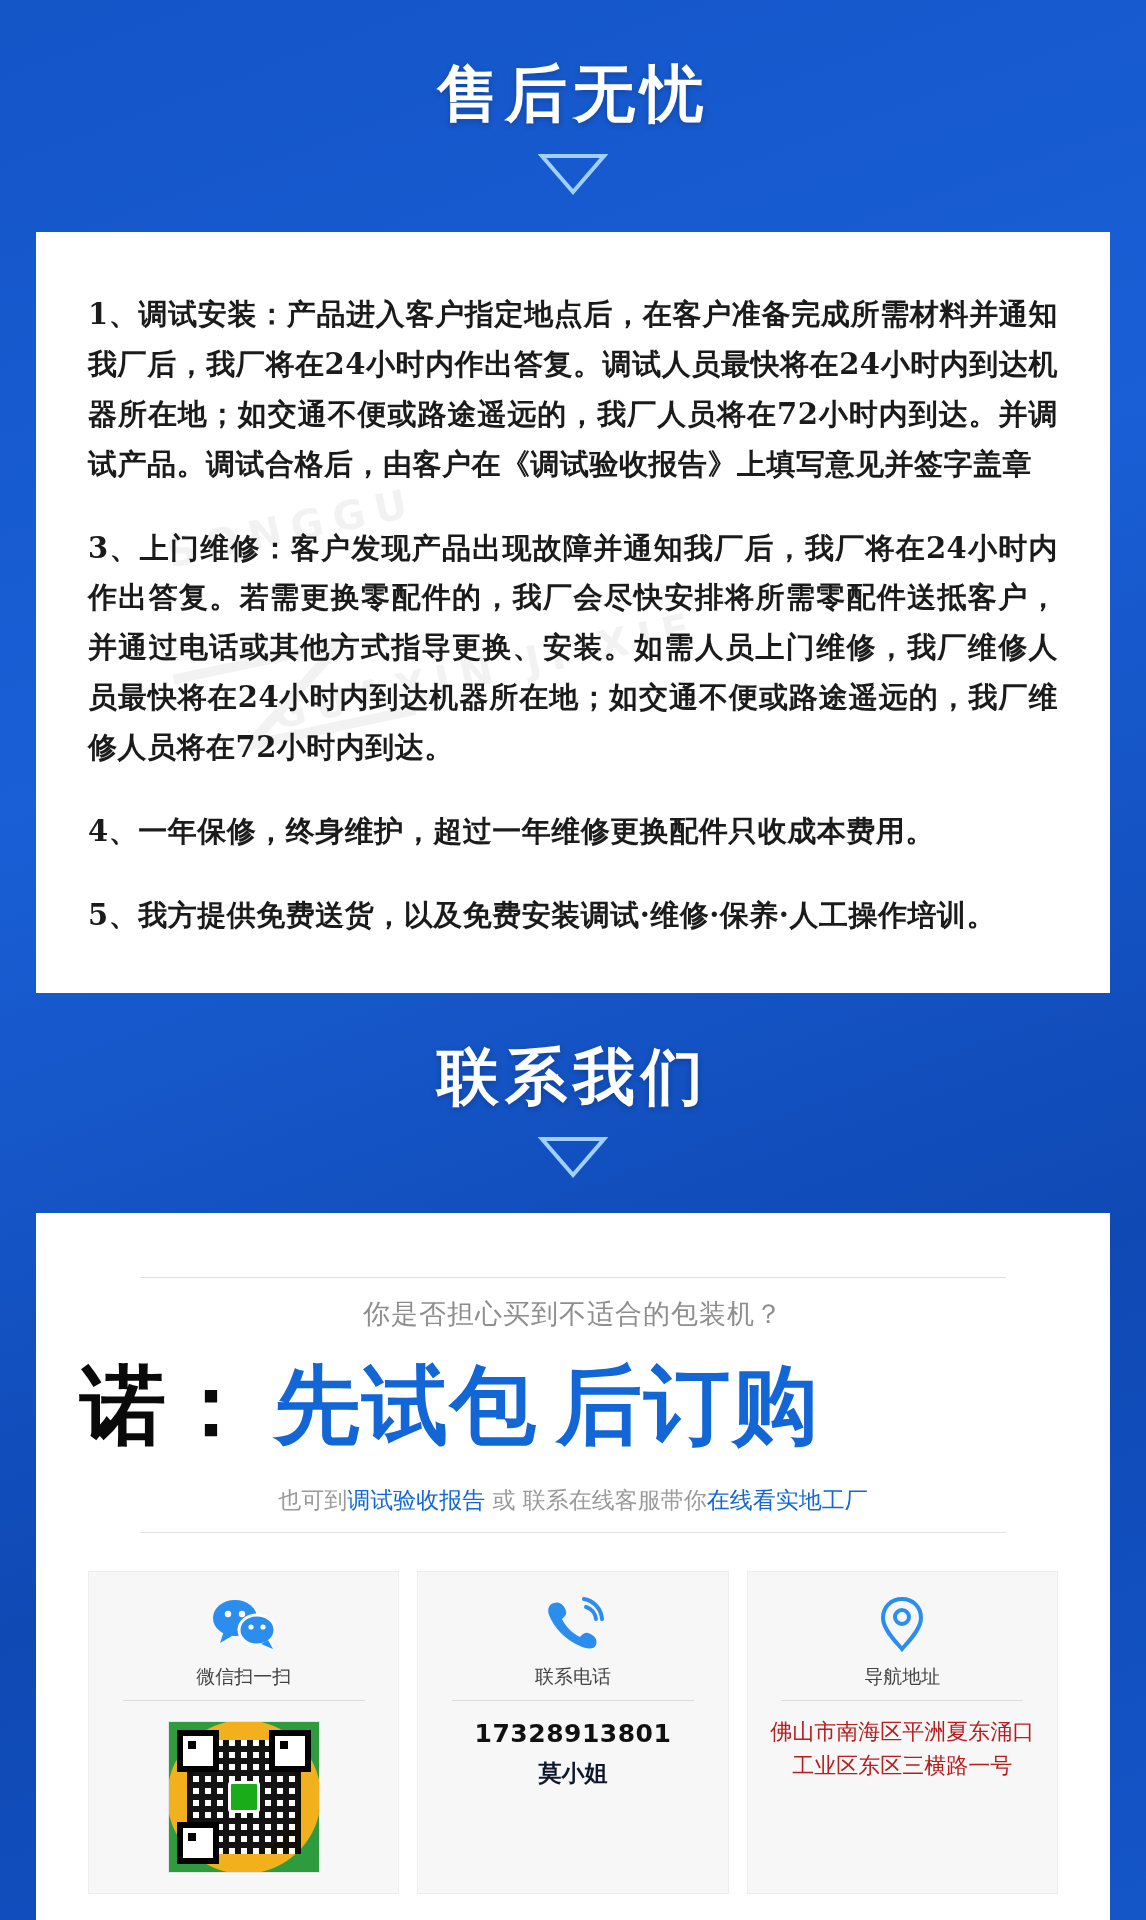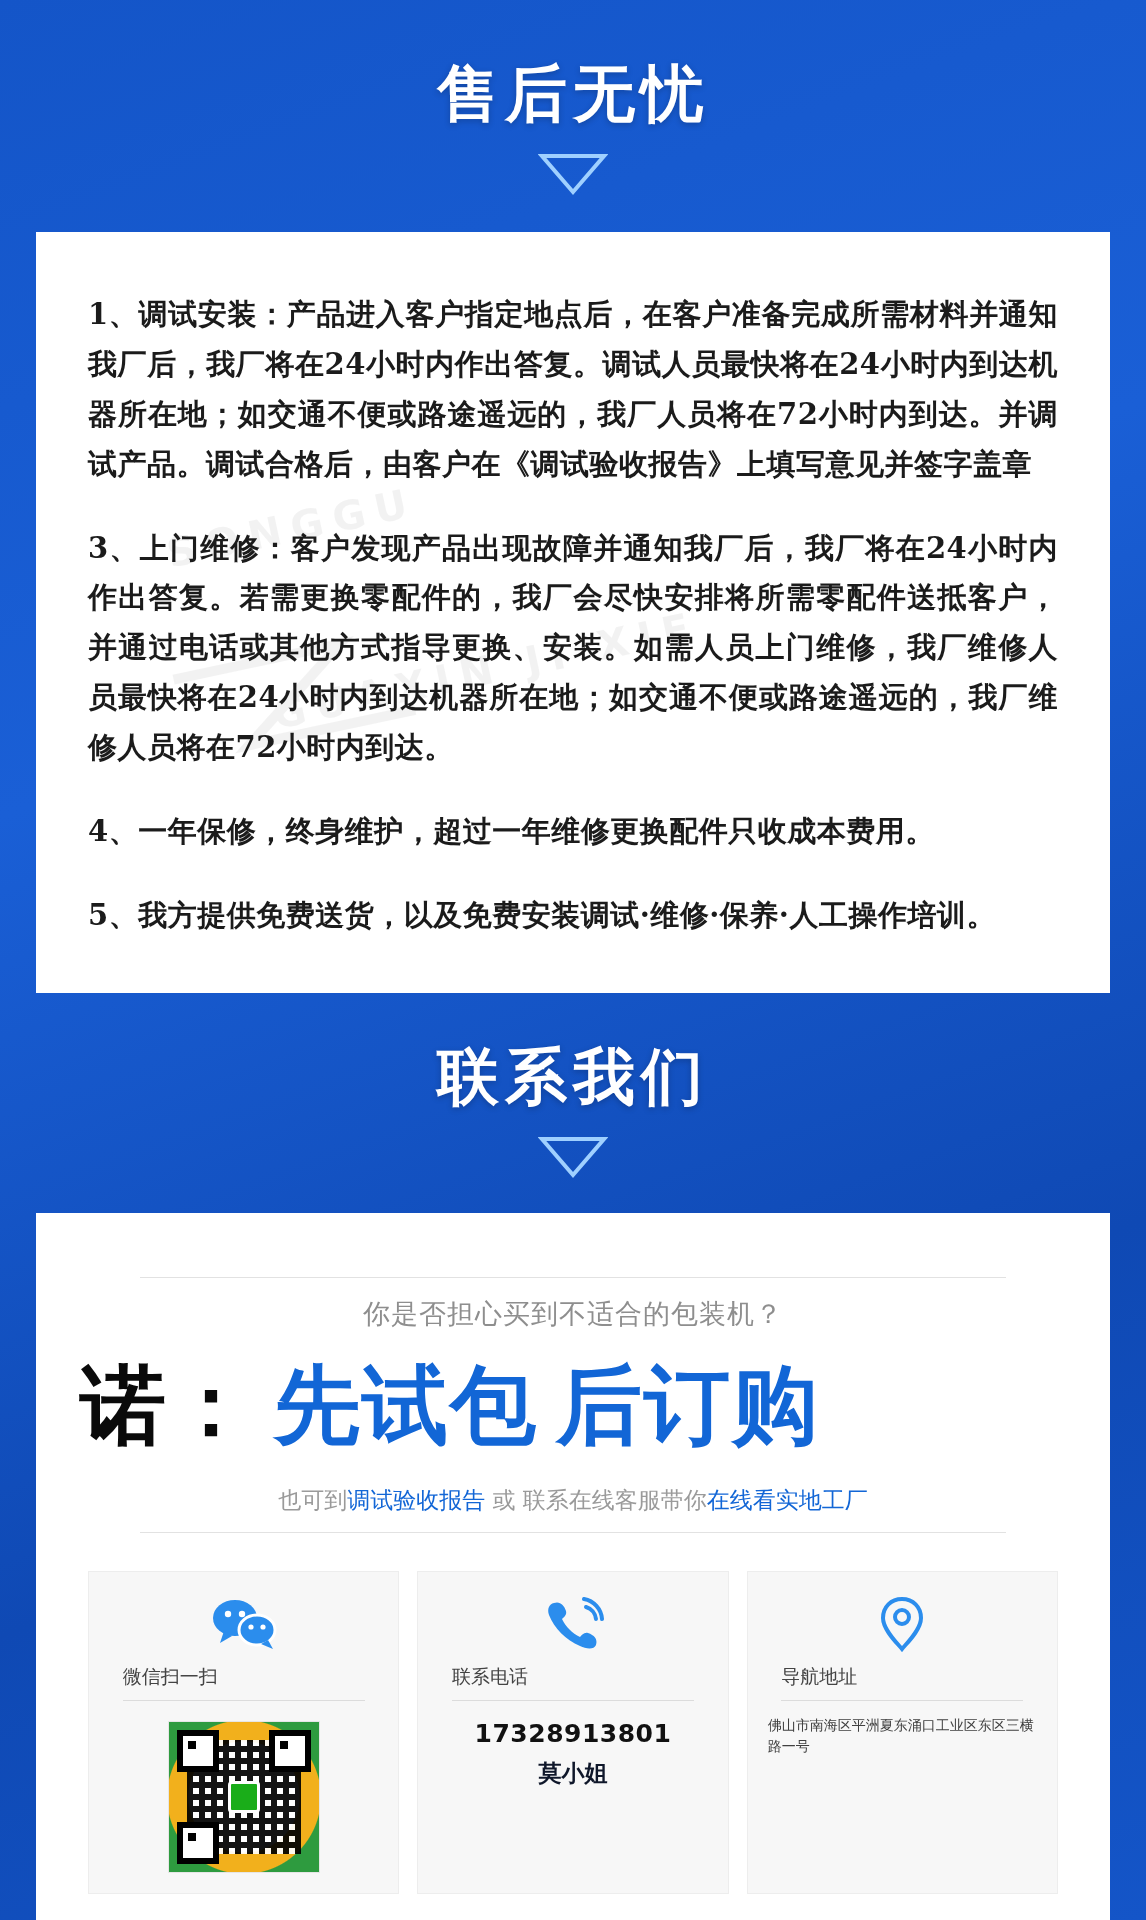--- a/index.html
+++ b/index.html
@@ -168,20 +168,21 @@
     justify-content: center;
   }
   .card-label {
     margin-top: 10px;
     font-size: 19px;
     color: #444;
     font-family: "DejaVu Sans", "Liberation Sans", sans-serif;
     border-bottom: 1px solid #dcdcdc;
     padding-bottom: 10px;
     width: 86%;
+    text-align: center;
   }
   .card-body {
     margin-top: 14px;
     text-align: center;
     font-size: 19px;
     color: #333;
     line-height: 1.5;
     font-family: "DejaVu Sans", "Liberation Sans", sans-serif;
     width: 100%;
   }
@@ -191,24 +192,24 @@
     color: #111;
     letter-spacing: 0.5px;
   }
   .phone-person {
     font-size: 23px;
     font-weight: bold;
     color: #0f172a;
     margin-top: 4px;
   }
   .address-text {
-    font-size: 14px;
-    color: #404040;
+    font-size: 22px;
+    color: #b91c1c;
     line-height: 1.55;
-    text-align: left;
+    text-align: center;
     padding: 0 6px;
   }
 
   
   .qr {
     width: 150px;
     height: 150px;
     margin-top: 6px;
     background: #ffffff;
     border: 1px solid #e6e6e6;

